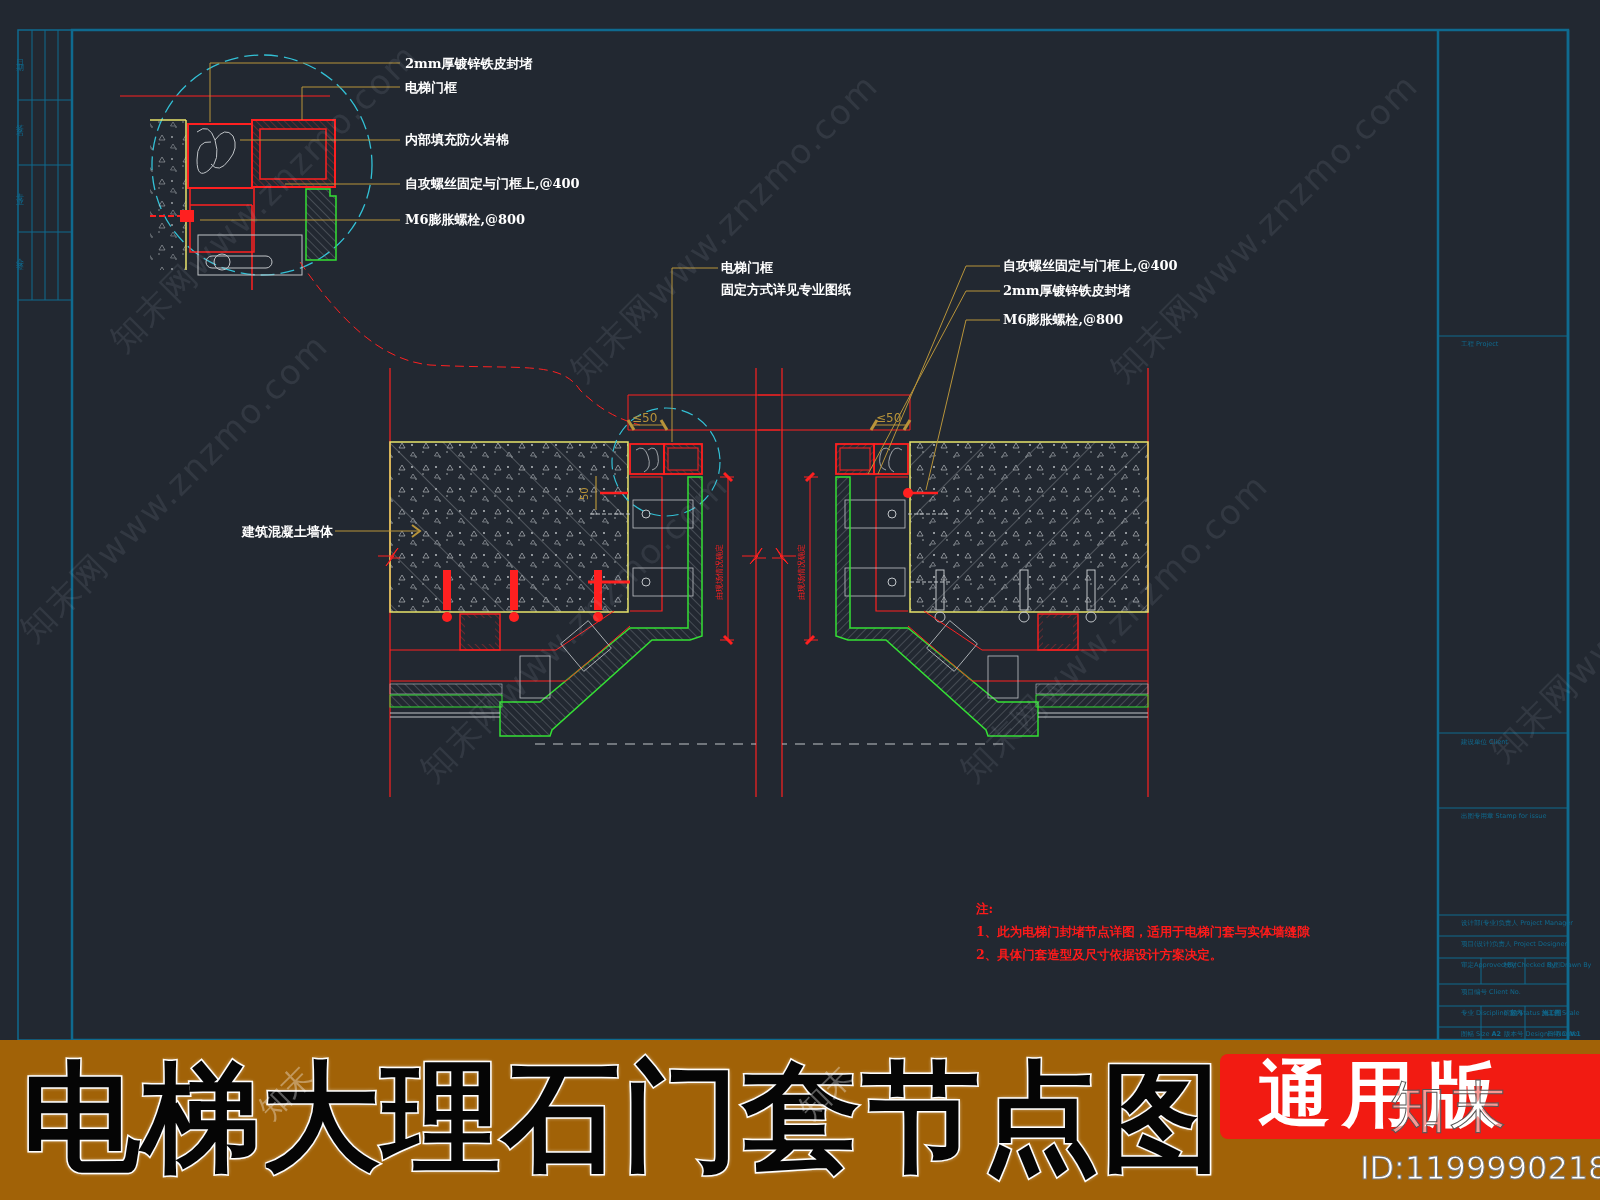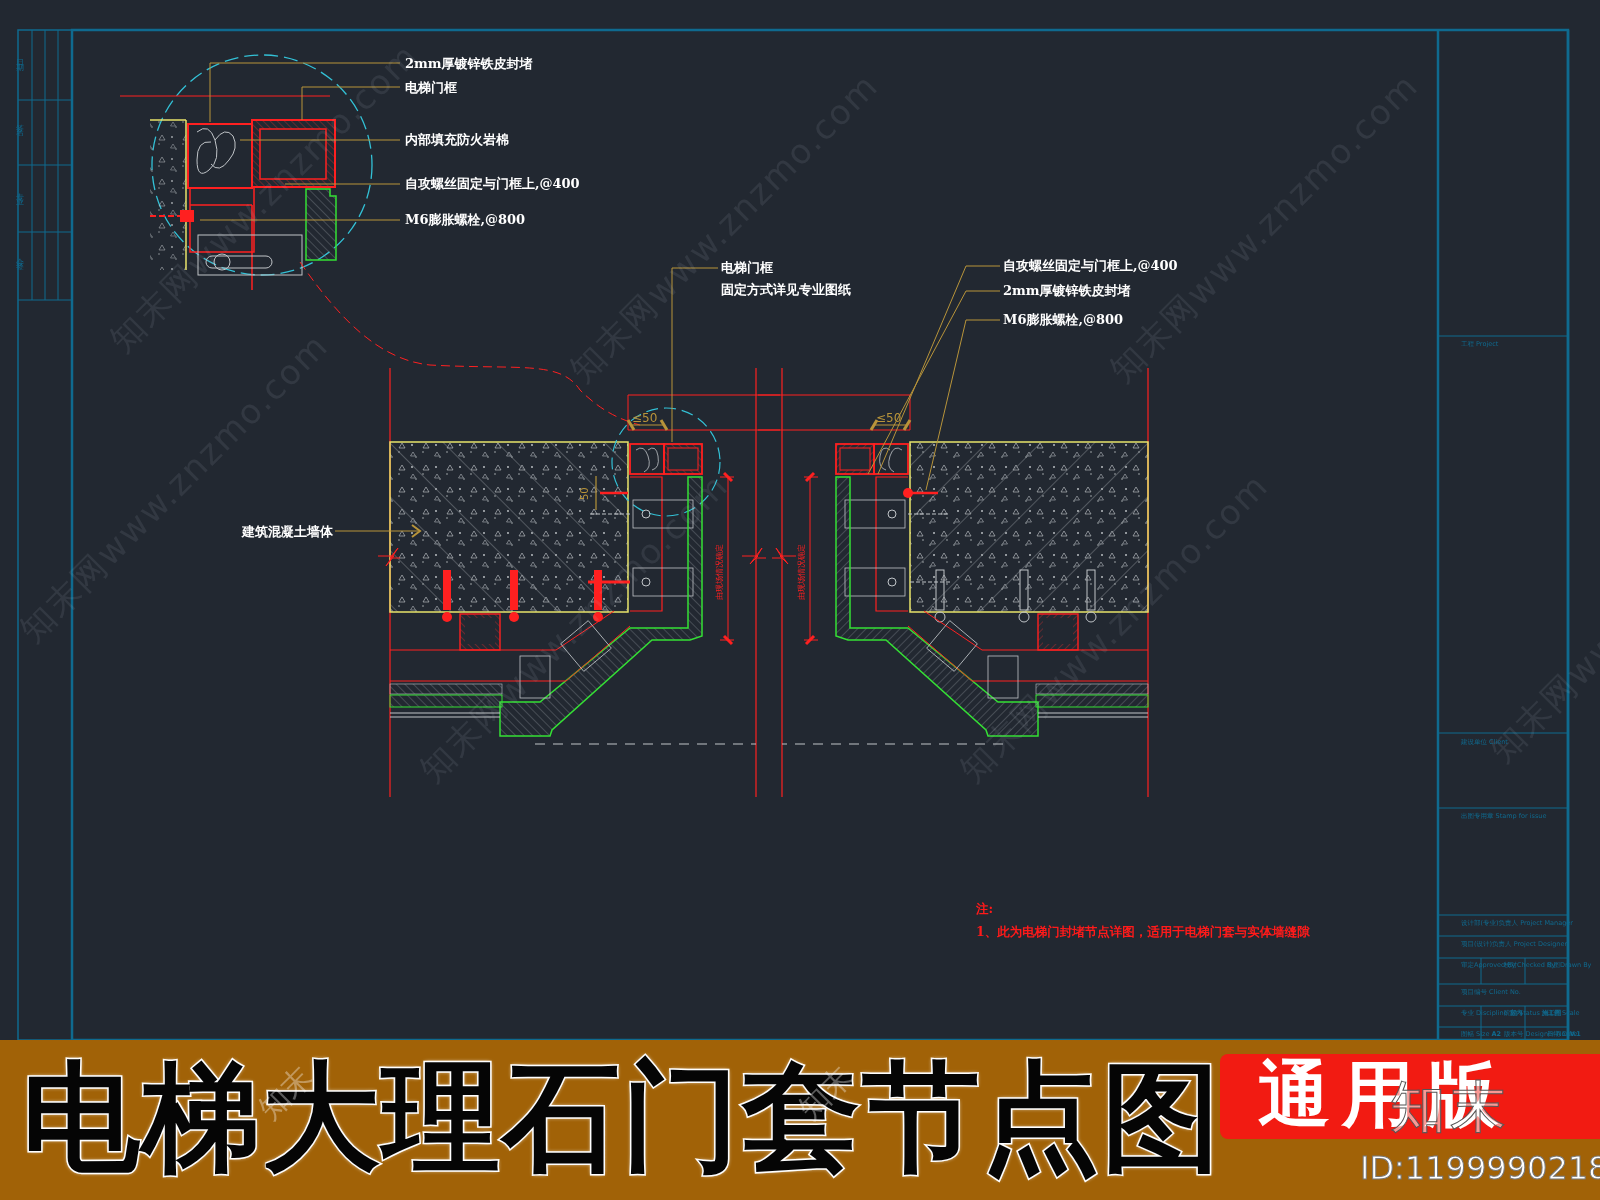--- a/index.html
+++ b/index.html
@@ -289,20 +289,21 @@
 <div class="lbl" style="left:721px;top:283px;">固定方式详见专业图纸</div>
 <div class="lbl" style="left:242px;top:525px;">建筑混凝土墙体</div>
 
 <div class="lbl" style="left:1003px;top:259px;">自攻螺丝固定与门框上,@400</div>
 <div class="lbl" style="left:1003px;top:284px;">2mm厚镀锌铁皮封堵</div>
 <div class="lbl" style="left:1003px;top:313px;">M6膨胀螺栓,@800</div>
 
 <div class="note" style="left:976px;top:897px;">
   <div>注:</div>
   <div>1、此为电梯门封堵节点详图，适用于电梯门套与实体墙缝隙</div>
+  <div> 2、具体门套造型及尺寸依据设计方案决定。</div>
 </div>
 
 <div class="tb" style="left:1441px;top:341px;">工程 Project</div>
 <div class="tb" style="left:1441px;top:739px;">建设单位 Client</div>
 <div class="tb" style="left:1441px;top:813px;">出图专用章 Stamp for issue</div>
 <div class="tb" style="left:1441px;top:920px;">设计部(专业)负责人 Project Manager</div>
 <div class="tb" style="left:1441px;top:941px;">项目(设计)负责人 Project Designer</div>
 <div class="tb" style="left:1441px;top:962px;">审定Approved By</div>
 <div class="tb" style="left:1484px;top:962px;">校对Checked By</div>
 <div class="tb" style="left:1527px;top:962px;">绘图Drawn By</div>

